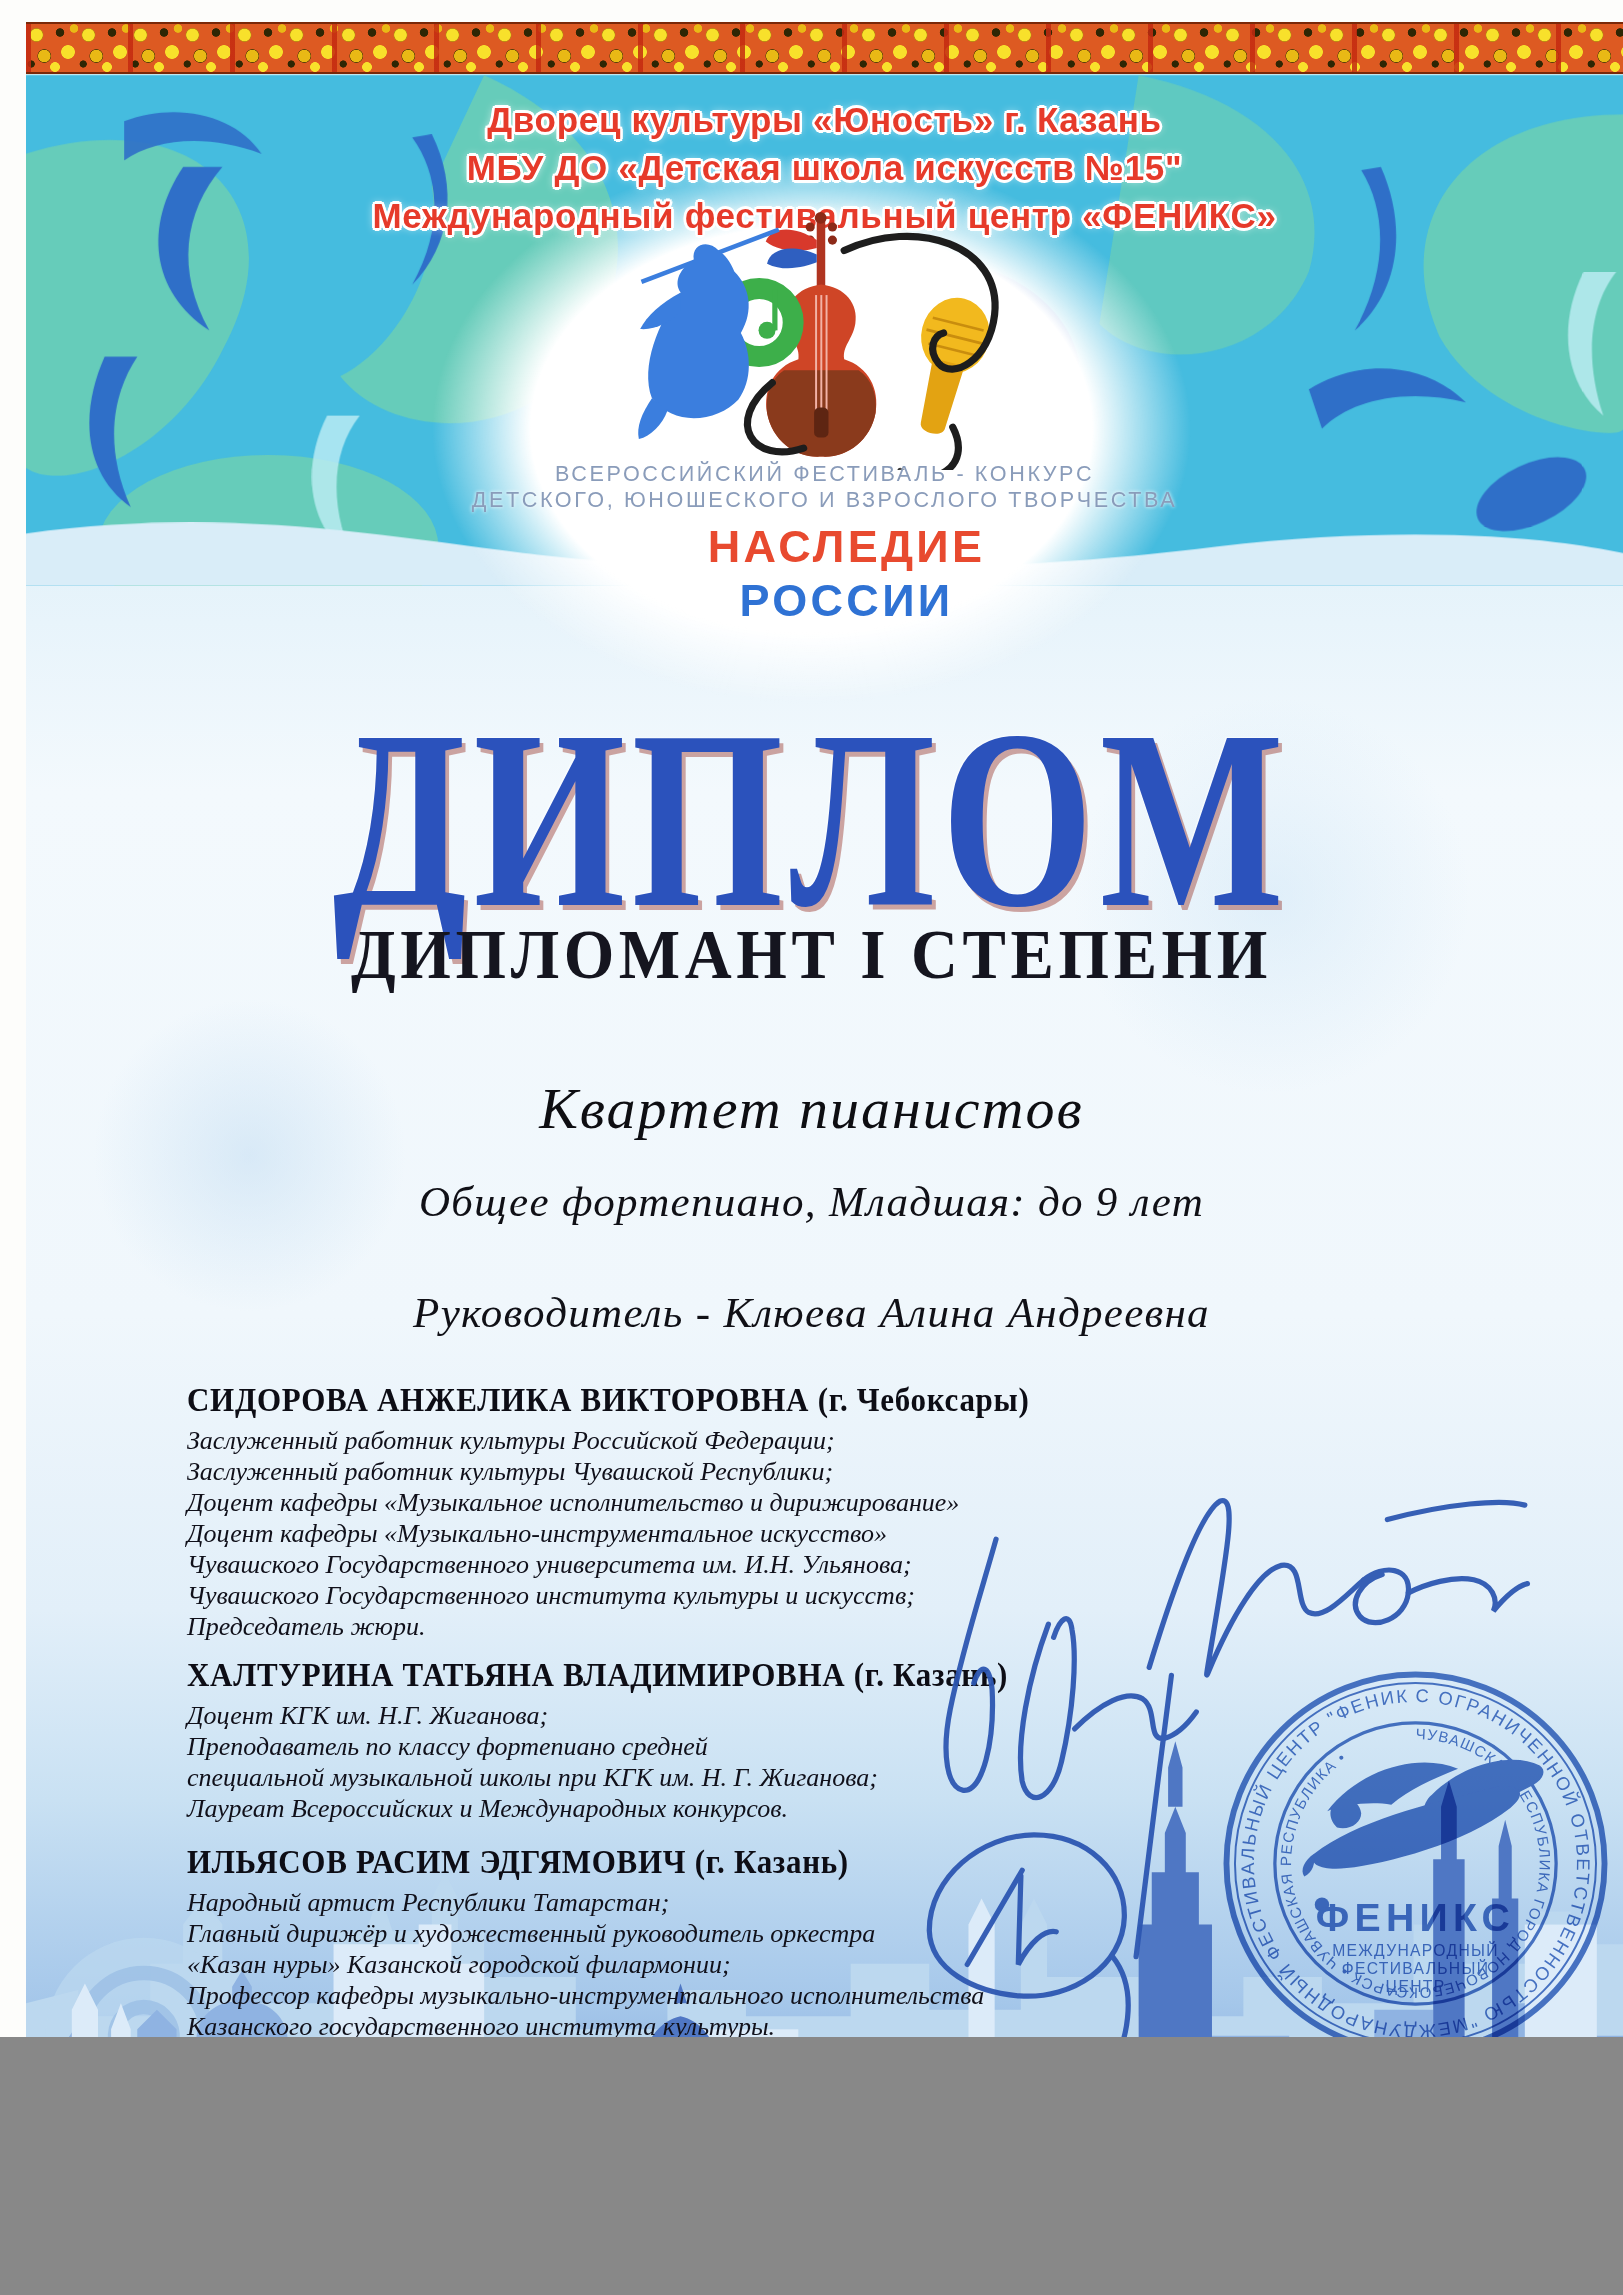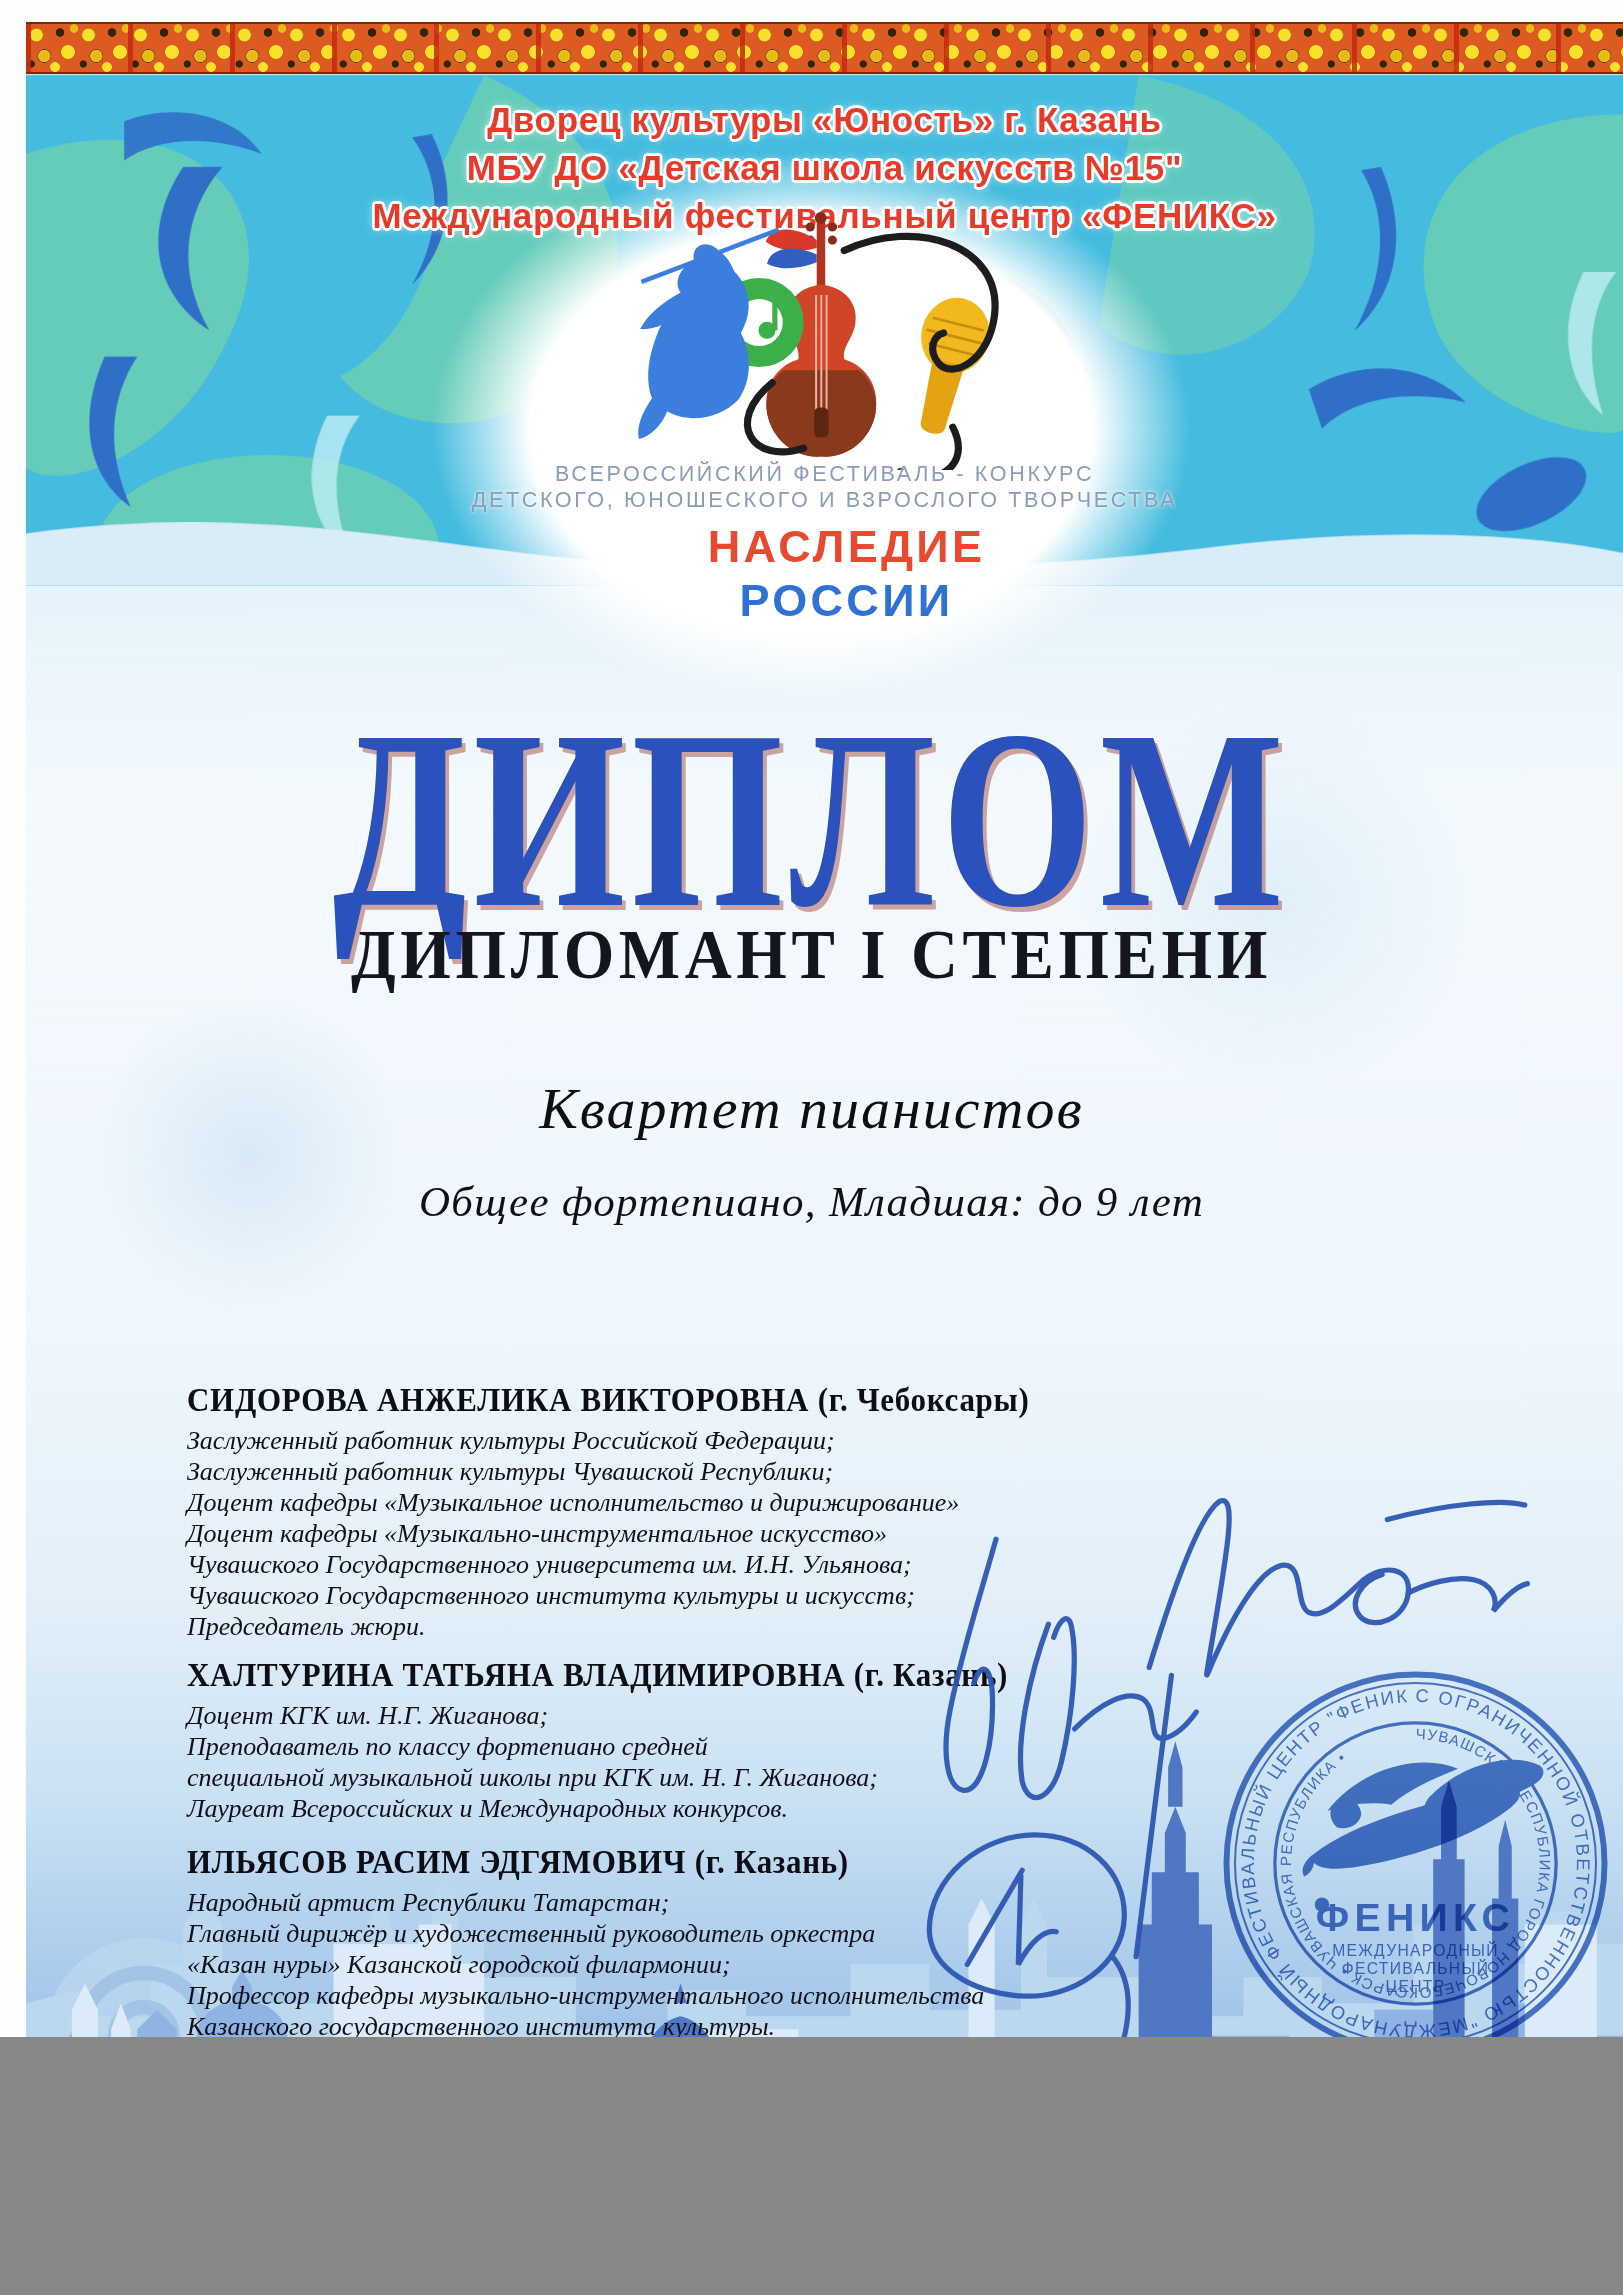--- a/index.html
+++ b/index.html
@@ -173,20 +173,21 @@
     <div>ВСЕРОССИЙСКИЙ ФЕСТИВАЛЬ - КОНКУРС</div>
     <div>ДЕТСКОГО, ЮНОШЕСКОГО И ВЗРОСЛОГО ТВОРЧЕСТВА</div>
   </div>
   <div class="fest-name fest-name-1">НАСЛЕДИЕ</div>
   <div class="fest-name fest-name-2">РОССИИ</div>
 
   <div class="diploma-title">ДИПЛОМ</div>
   <div class="award-line">ДИПЛОМАНТ I СТЕПЕНИ</div>
   <div class="recipient">Квартет пианистов</div>
   <div class="category">Общее фортепиано, Младшая: до 9 лет</div>
+  <div class="leader">Руководитель - Клюева Алина Андреевна</div>
 
   <div class="jury-block j1">
     <div class="jury-name">СИДОРОВА АНЖЕЛИКА ВИКТОРОВНА (г. Чебоксары)</div>
     <div class="jury-lines">
       <div>Заслуженный работник культуры Российской Федерации;</div>
       <div>Заслуженный работник культуры Чувашской Республики;</div>
       <div>Доцент кафедры «Музыкальное исполнительство и дирижирование»</div>
       <div>Доцент кафедры «Музыкально-инструментальное искусство»</div>
       <div>Чувашского Государственного университета им. И.Н. Ульянова;</div>
       <div>Чувашского Государственного института культуры и искусств;</div>

